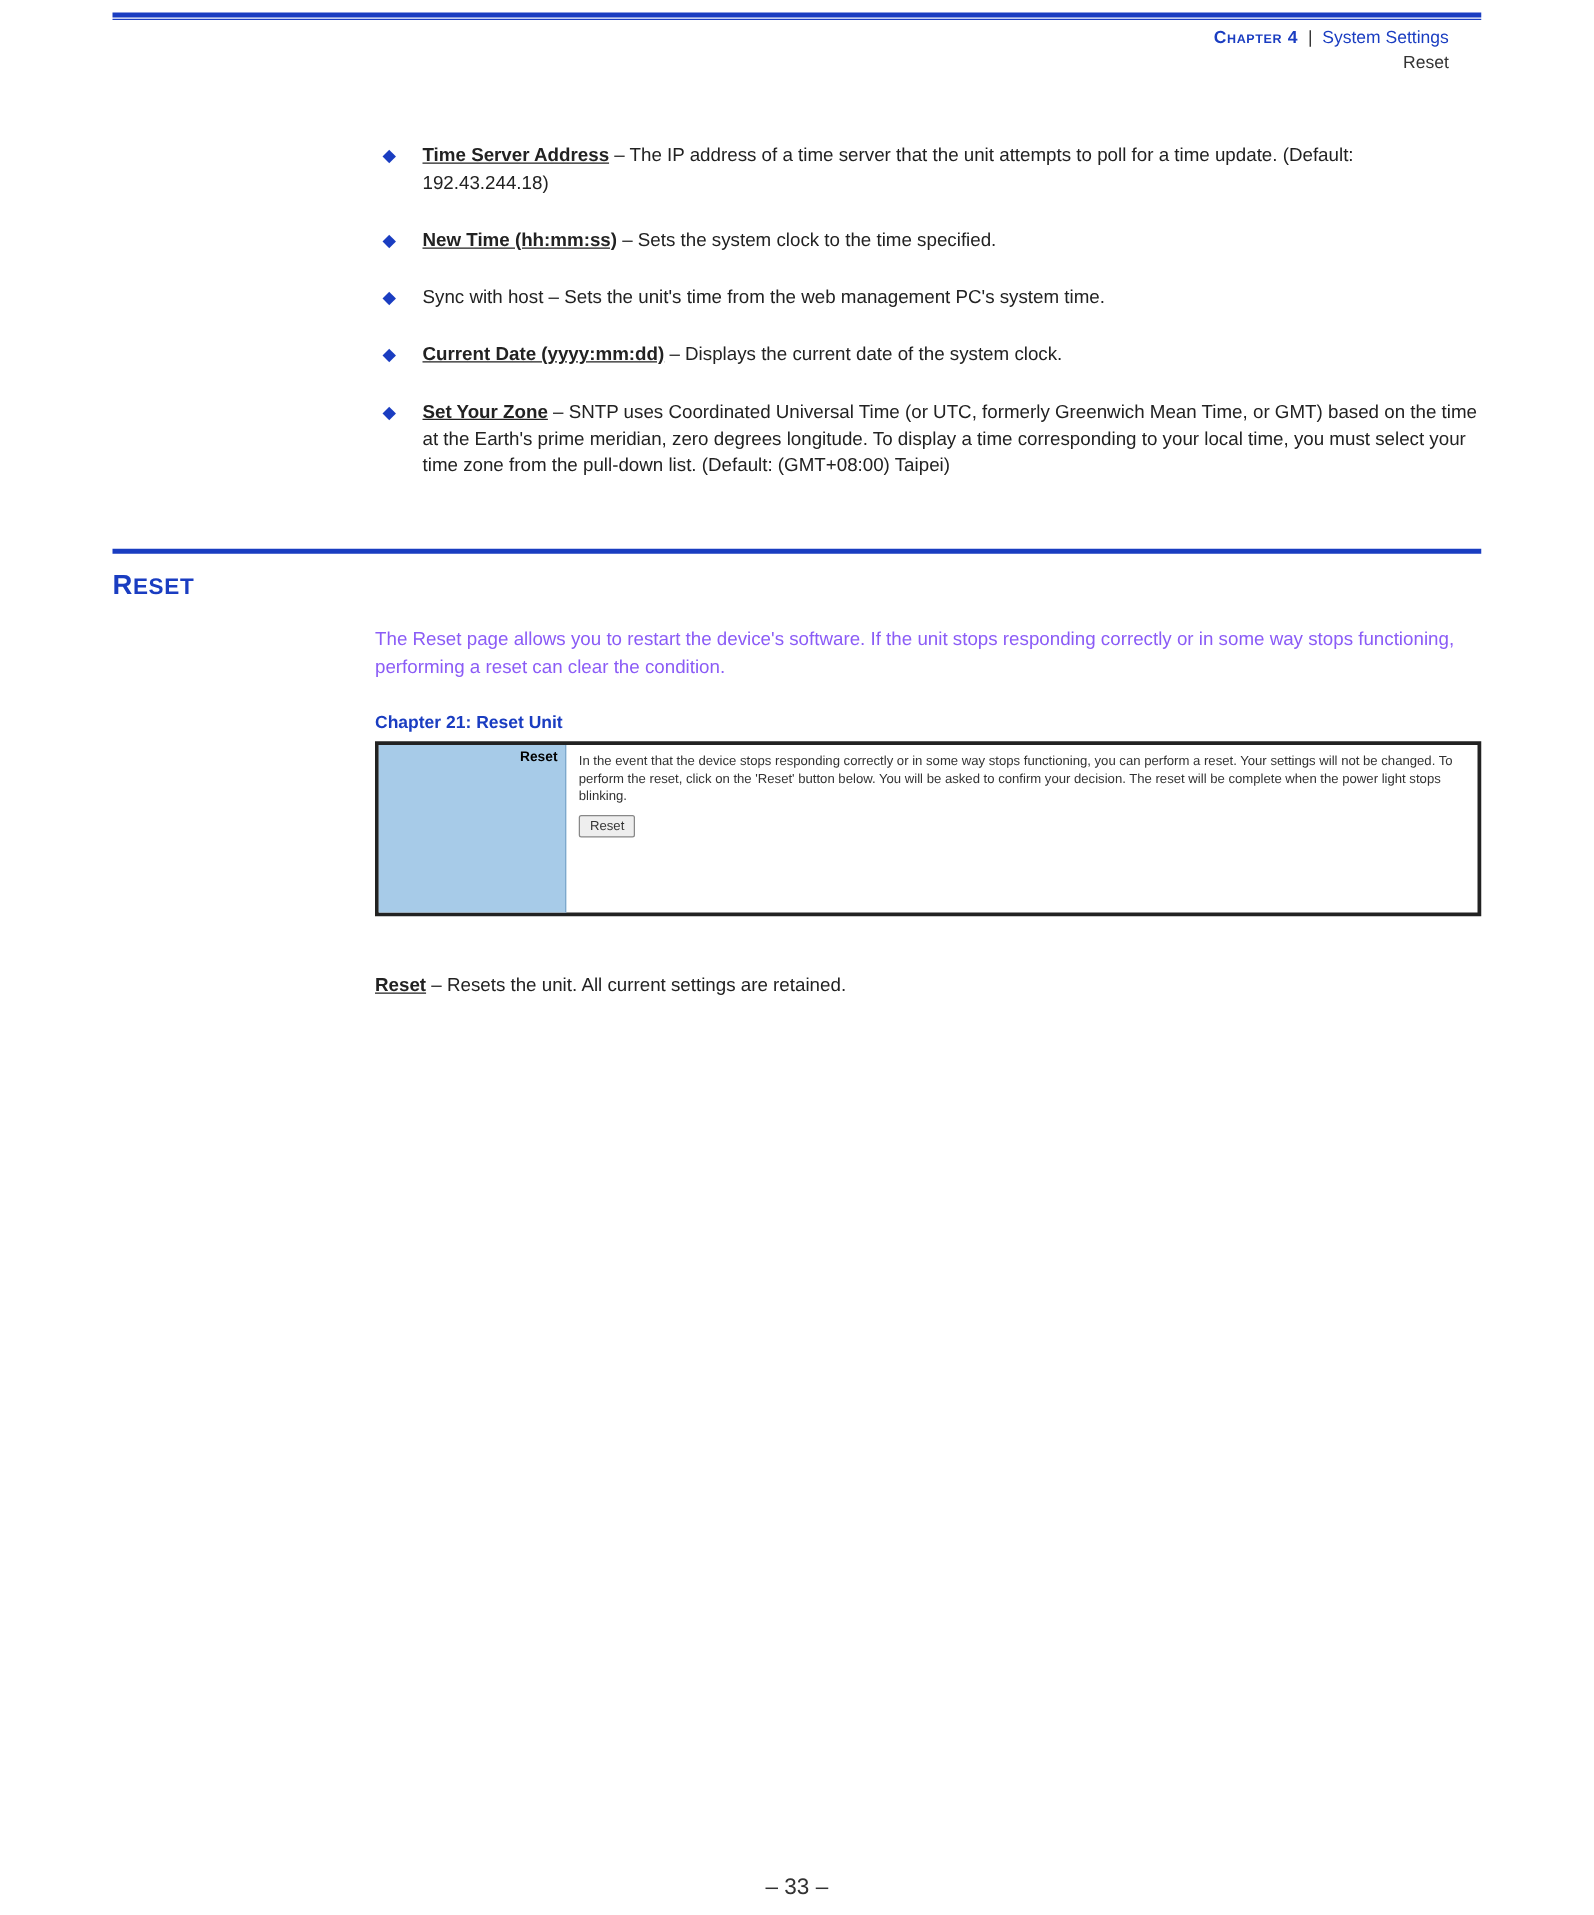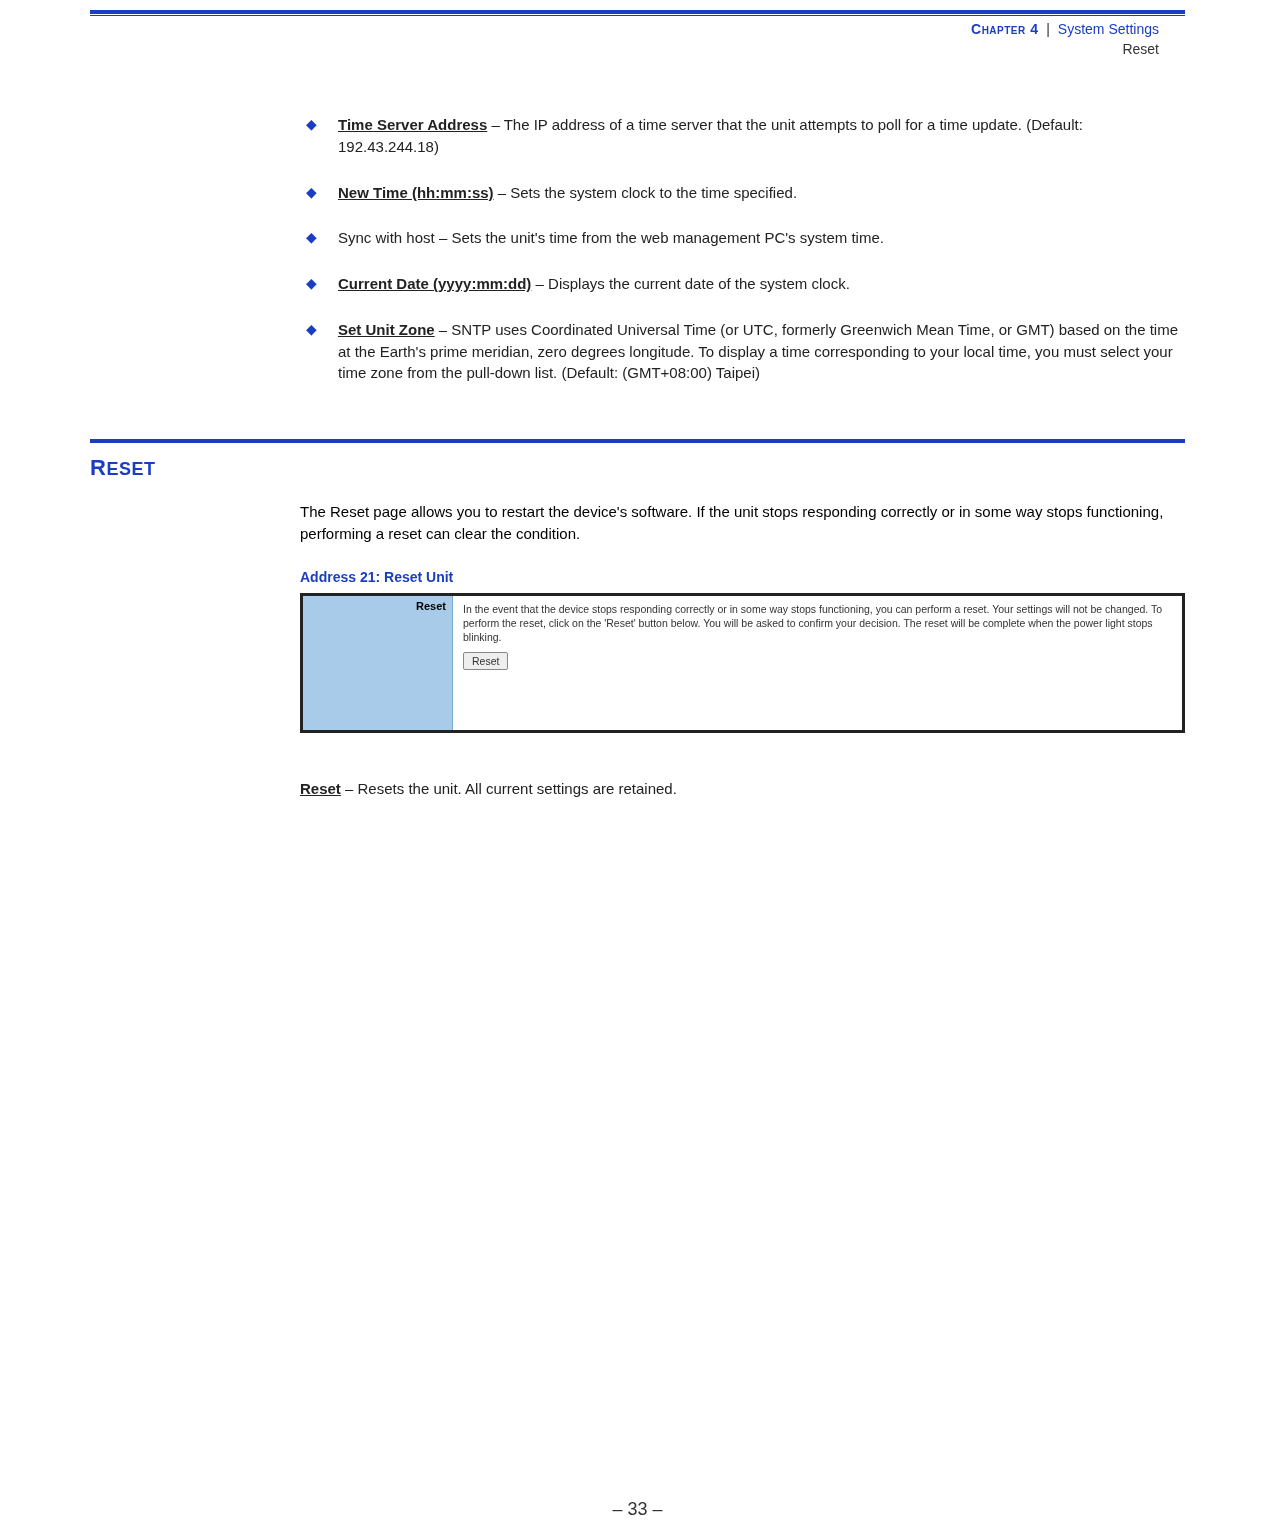--- a/index.html
+++ b/index.html
@@ -49,21 +49,21 @@
       margin: 12px 0 0 90px;
       color: #1a3dc1;
       font-weight: bold;
       font-size: 18px;
       letter-spacing: 0.5px;
     }
     .section-heading .big { font-size: 22px; }
     .section-body {
       margin: 20px 90px 0 300px;
       line-height: 1.45;
-      color: #000000;
+      color: #8b5cf6;
     }
     .figure-caption {
       margin: 24px 90px 0 300px;
       color: #1a3dc1;
       font-weight: bold;
       font-size: 14px;
     }
     .figure-box {
       margin: 8px 90px 0 300px;
       border: 3px solid #222;
@@ -129,30 +129,30 @@
   </div>
   <div class="sub-line">Reset</div>
 </div>
 
 <div class="content">
   <ul class="bullet-list">
     <li><span class="bold-term">Time Server Address</span><span> – The IP address of a time server that the unit attempts to poll for a time update. (Default: 192.43.244.18)</span></li>
     <li><span class="bold-term">New Time (hh:mm:ss)</span><span> – Sets the system clock to the time specified.</span></li>
     <li><span class="bold-term"></span><span>Sync with host – Sets the unit's time from the web management PC's system time.</span></li>
     <li><span class="bold-term">Current Date (yyyy:mm:dd)</span><span> – Displays the current date of the system clock.</span></li>
-    <li><span class="bold-term">Set Unit Zone</span><span> – SNTP uses Coordinated Universal Time (or UTC, formerly Greenwich Mean Time, or GMT) based on the time at the Earth's prime meridian, zero degrees longitude. To display a time corresponding to your local time, you must select your time zone from the pull-down list. (Default: (GMT+08:00) Taipei)</span></li>
+    <li><span class="bold-term">Set Your Zone</span><span> – SNTP uses Coordinated Universal Time (or UTC, formerly Greenwich Mean Time, or GMT) based on the time at the Earth's prime meridian, zero degrees longitude. To display a time corresponding to your local time, you must select your time zone from the pull-down list. (Default: (GMT+08:00) Taipei)</span></li>
   </ul>
 </div>
 
 <div class="section-rule"></div>
 <div class="section-heading">
   <span class="big">R</span><span>ESET</span>
 </div>
 <div class="section-body">The Reset page allows you to restart the device's software. If the unit stops responding correctly or in some way stops functioning, performing a reset can clear the condition.</div>
-<div class="figure-caption">Address 21:  Reset Unit</div>
+<div class="figure-caption">Chapter 21:  Reset Unit</div>
 <div class="figure-box">
   <div class="figure-sidebar">Reset</div>
   <div class="figure-main">
     <div>In the event that the device stops responding correctly or in some way stops functioning, you can perform a reset. Your settings will not be changed. To perform the reset, click on the 'Reset' button below. You will be asked to confirm your decision. The reset will be complete when the power light stops blinking.</div>
     <div class="figure-button">Reset</div>
   </div>
 </div>
 <div class="post-figure">
   <span class="bold-term">Reset</span><span> – Resets the unit. All current settings are retained.</span>
 </div>

